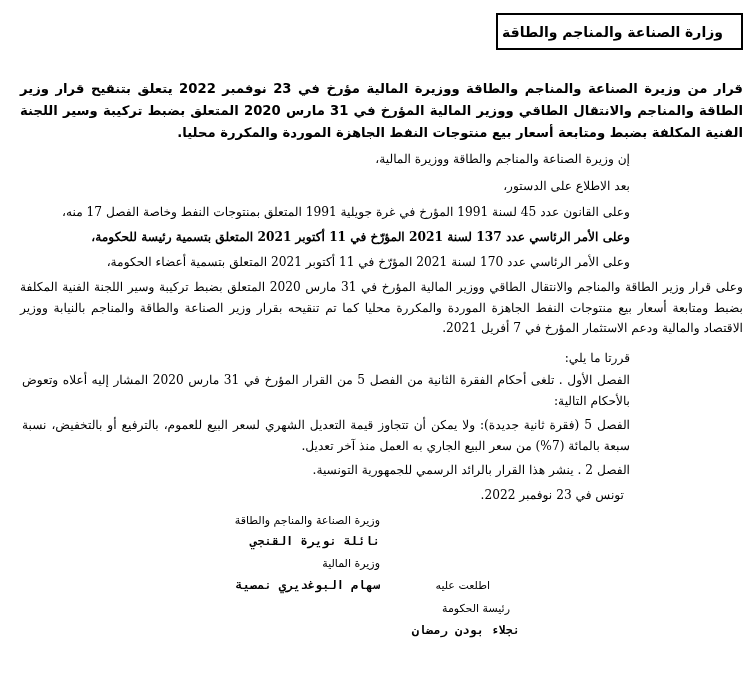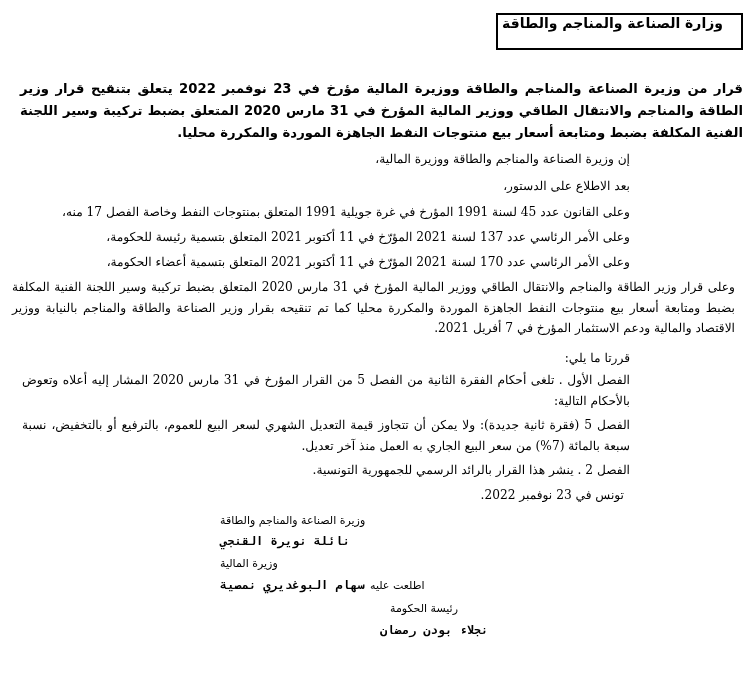--- a/index.html
+++ b/index.html
@@ -23,20 +23,21 @@
   .ministry-box {
     position: absolute;
     left: 496px;
     top: 13px;
     width: 247px;
     height: 37px;
     border: 2px solid #000;
     box-sizing: border-box;
     direction: rtl;
     display: flex;
+    align-items: center;
     padding-right: 18px;
     font-family: "DejaVu Sans", "Liberation Sans", sans-serif;
     font-weight: bold;
     font-size: 14px;
   }
   .title {
     position: absolute;
     left: 20px;
     top: 78px;
     width: 723px;
@@ -62,25 +63,25 @@
     position: absolute;
     left: 20px;
     width: 610px;
     direction: rtl;
     text-align: justify;
     text-align-last: right;
     font-family: "DejaVu Serif", "Liberation Serif", serif;
     font-size: 12.2px;
     line-height: 20.5px;
   }
-  .para.wide { width: 723px; left: 12px; }
+  .para.wide { width: 723px; left: 20px; }
   .sig {
     position: absolute;
     direction: rtl;
-    text-align: left;
+    text-align: right;
     font-family: "DejaVu Sans", "Liberation Sans", sans-serif;
     font-size: 11px;
     line-height: 22px;
     white-space: nowrap;
   }
   .sig.bold {
     font-weight: bold;
     font-size: 12px;
     font-family: Liberation Mono, monospace;
   }
@@ -92,21 +93,21 @@
 
   <div class="ministry-box">
     <span>وزارة الصناعة والمناجم والطاقة</span>
   </div>
 
   <div class="title">قرار من وزيرة الصناعة والمناجم والطاقة ووزيرة المالية مؤرخ في 23 نوفمبر 2022 يتعلق بتنقيح قرار وزير الطاقة والمناجم والانتقال الطاقي ووزير المالية المؤرخ في 31 مارس 2020 المتعلق بضبط تركيبة وسير اللجنة الفنية المكلفة بضبط ومتابعة أسعار بيع منتوجات النفط الجاهزة الموردة والمكررة محليا.</div>
 
   <div class="body-line" style="top:149px; right:123px;">إن وزيرة الصناعة والمناجم والطاقة ووزيرة المالية،</div>
   <div class="body-line" style="top:176px; right:123px;">بعد الاطلاع على الدستور،</div>
   <div class="body-line" style="top:202px; right:123px;">وعلى القانون عدد 45 لسنة 1991 المؤرخ في غرة جويلية 1991 المتعلق بمنتوجات النفط وخاصة الفصل 17 منه،</div>
-  <div class="body-line" style="top:227px; right:123px;">وعلى الأمر الرئاسي عدد 137 لسنة 2021 المؤرّخ في 11 أكتوبر 2021 المتعلق بتسمية رئيسة للحكومة،</div>
+  <div class="body-line" style="top:227px; right:123px;font-weight:bold;">وعلى الأمر الرئاسي عدد 137 لسنة 2021 المؤرّخ في 11 أكتوبر 2021 المتعلق بتسمية رئيسة للحكومة،</div>
   <div class="body-line" style="top:252px; right:123px;">وعلى الأمر الرئاسي عدد 170 لسنة 2021 المؤرّخ في 11 أكتوبر 2021 المتعلق بتسمية أعضاء الحكومة،</div>
 
   <div class="para wide" style="top:277px;">وعلى قرار وزير الطاقة والمناجم والانتقال الطاقي ووزير المالية المؤرخ في 31 مارس 2020 المتعلق بضبط تركيبة وسير اللجنة الفنية المكلفة بضبط ومتابعة أسعار بيع منتوجات النفط الجاهزة الموردة والمكررة محليا كما تم تنقيحه بقرار وزير الصناعة والطاقة والمناجم بالنيابة ووزير الاقتصاد والمالية ودعم الاستثمار المؤرخ في 7 أفريل 2021.</div>
 
   <div class="body-line" style="top:348px; right:123px;">قررتا ما يلي:</div>
 
   <div class="para" style="top:370px; left:22px; width:608px;">الفصل الأول . تلغى أحكام الفقرة الثانية من الفصل 5 من القرار المؤرخ في 31 مارس 2020 المشار إليه أعلاه وتعوض بالأحكام التالية:</div>
 
   <div class="para" style="top:415px; left:22px; width:608px;">الفصل 5 (فقرة ثانية جديدة): ولا يمكن أن تتجاوز قيمة التعديل الشهري لسعر البيع للعموم، بالترفيع أو بالتخفيض، نسبة سبعة بالمائة (7%) من سعر البيع الجاري به العمل منذ آخر تعديل.</div>
 

